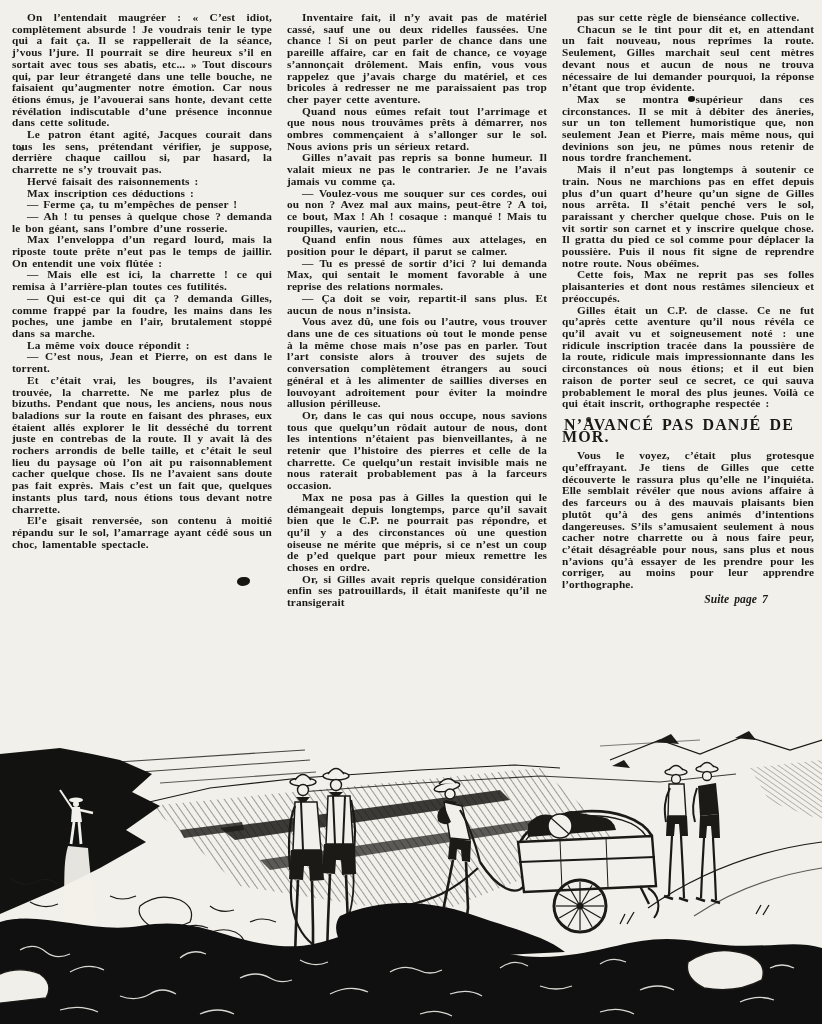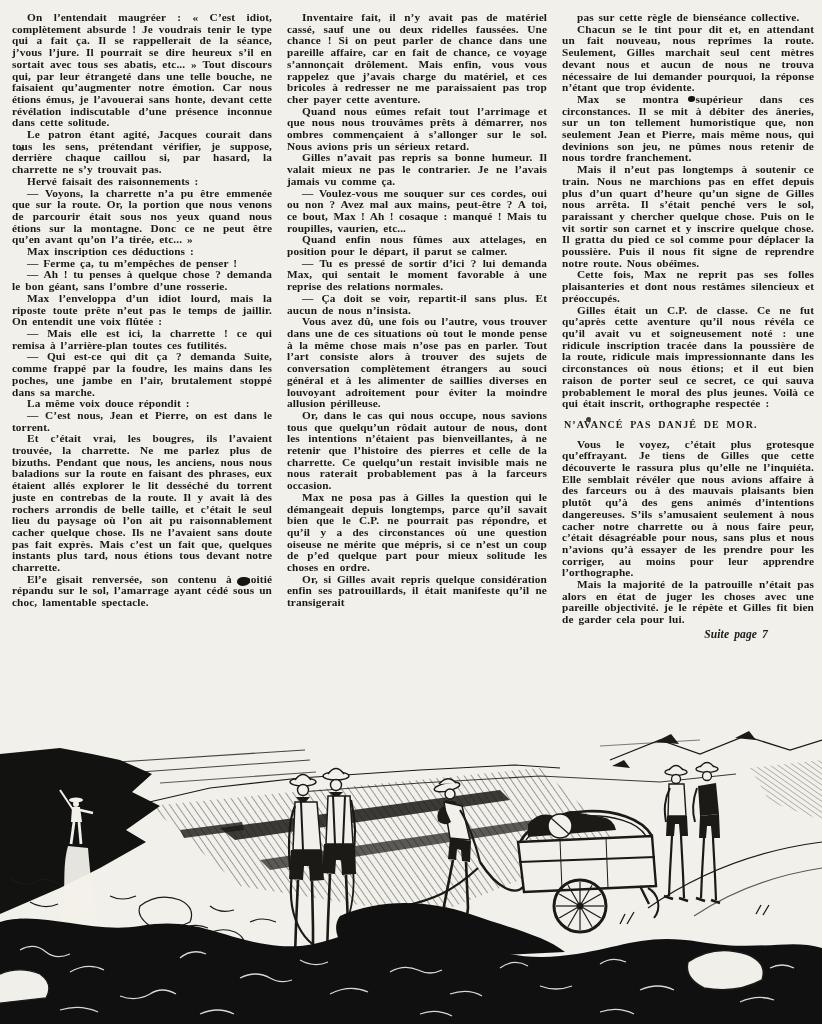--- a/index.html
+++ b/index.html
@@ -14,21 +14,21 @@
     display:flex; gap:15px;
   }
   .col { width:260px; flex:0 0 260px; }
   .col.c3 { width:252px; flex:0 0 252px; }
   .col p.para {
     margin:0; text-align:justify; text-indent:15px;
     font-size:11.3px; line-height:11.7px; font-weight:700;
     word-spacing:2px; letter-spacing:0.1px;
   }
   .col p.para.heading {
-    text-align:left; text-indent:2px; font-size:10px;
+    text-align:left; text-indent:2px; font-size:16px;
     letter-spacing:1.1px; word-spacing:3px; margin:9px 0 8px 0;
   }
   .col p.para.continuation {
     text-align:right; font-style:italic; font-size:11.6px;
     padding-right:46px; margin-top:3px; text-indent:0;
   }
   .illustration { position:absolute; left:0; bottom:0; width:822px; height:314px; }
   .ink-blot { position:absolute; background:#16150f; border-radius:50% 40% 55% 45%; }
   .blot-a { left:237px; top:577px; width:13px; height:9px; }
   .blot-b { left:688px; top:96px;  width:7px;  height:6px; }
@@ -38,55 +38,53 @@
 </head>
 <body>
 
 <div class="page">
 
   <div class="columns">
     <div class="col c1">
         <p class="para normal">On l’entendait maugréer : « C’est idiot, complètement absurde ! Je voudrais tenir le type qui a fait ça. Il se rappellerait de la séance, j’vous l’jure. Il pourrait se dire heureux s’il en sortait avec tous ses abatis, etc... » Tout discours qui, par leur étrangeté dans une telle bouche, ne faisaient qu’augmenter notre émotion. Car nous étions émus, je l’avouerai sans honte, devant cette révélation indiscutable d’une présence inconnue dans cette solitude.</p>
         <p class="para normal">Le patron étant agité, Jacques courait dans tous les sens, prétendant vérifier, je suppose, derrière chaque caillou si, par hasard, la charrette ne s’y trouvait pas.</p>
         <p class="para normal">Hervé faisait des raisonnements :</p>
-        <p class="para normal">— Voyons, la charrette n’a pu être emmenée que sur la route. Or, la portion que nous venons de parcourir était sous nos yeux quand nous étions sur la montagne. Donc ce ne peut être qu’en avant qu’on l’a tirée, etc... »</p>
         <p class="para normal">Max inscription ces déductions :</p>
         <p class="para normal">— Ferme ça, tu m’empêches de penser !</p>
         <p class="para normal">— Ah ! tu penses à quelque chose ? demanda le bon géant, sans l’ombre d’une rosserie.</p>
-        <p class="para normal">Max l’enveloppa d’un idiot lourd, mais la riposte toute prête n’eut pas le temps de jaillir. On entendit une voix flûtée :</p>
+        <p class="para normal">Max l’enveloppa d’un regard lourd, mais la riposte toute prête n’eut pas le temps de jaillir. On entendit une voix flûtée :</p>
         <p class="para normal">— Mais elle est ici, la charrette ! ce qui remisa à l’arrière-plan toutes ces futilités.</p>
-        <p class="para normal">— Qui est-ce qui dit ça ? demanda Suite, comme frappé par la foudre, les mains dans les poches, une jambe en l’air, brutalement stoppé dans sa marche.</p>
+        <p class="para normal">— Qui est-ce qui dit ça ? demanda Gilles, comme frappé par la foudre, les mains dans les poches, une jambe en l’air, brutalement stoppé dans sa marche.</p>
         <p class="para normal">La même voix douce répondit :</p>
         <p class="para normal">— C’est nous, Jean et Pierre, on est dans le torrent.</p>
         <p class="para normal">Et c’était vrai, les bougres, ils l’avaient trouvée, la charrette. Ne me parlez plus de bizuths. Pendant que nous, les anciens, nous nous baladions sur la route en faisant des phrases, eux étaient allés explorer le lit desséché du torrent juste en contrebas de la route. Il y avait là des rochers arrondis de belle taille, et c’était le seul lieu du paysage où l’on ait pu raisonnablement cacher quelque chose. Ils ne l’avaient sans doute pas fait exprès. Mais c’est un fait que, quelques instants plus tard, nous étions tous devant notre charrette.</p>
         <p class="para normal">El’e gisait renversée, son contenu à moitié répandu sur le sol, l’amarrage ayant cédé sous un choc, lamentable spectacle.</p>
       </div>
     <div class="col c2">
         <p class="para normal">Inventaire fait, il n’y avait pas de matériel cassé, sauf une ou deux ridelles faussées. Une chance ! Si on peut parler de chance dans une pareille affaire, car en fait de chance, ce voyage s’annonçait drôlement. Mais enfin, vous vous rappelez que j’avais charge du matériel, et ces bricoles à redresser ne me paraissaient pas trop cher payer cette aventure.</p>
         <p class="para normal">Quand nous eûmes refait tout l’arrimage et que nous nous trouvâmes prêts à démarrer, nos ombres commençaient à s’allonger sur le sol. Nous avions pris un sérieux retard.</p>
         <p class="para normal">Gilles n’avait pas repris sa bonne humeur. Il valait mieux ne pas le contrarier. Je ne l’avais jamais vu comme ça.</p>
         <p class="para normal">— Voulez-vous me souquer sur ces cordes, oui ou non ? Avez mal aux mains, peut-être ? A toi, ce bout, Max ! Ah ! cosaque : manqué ! Mais tu roupilles, vaurien, etc...</p>
         <p class="para normal">Quand enfin nous fûmes aux attelages, en position pour le départ, il parut se calmer.</p>
         <p class="para normal">— Tu es pressé de sortir d’ici ? lui demanda Max, qui sentait le moment favorable à une reprise des relations normales.</p>
         <p class="para normal">— Ça doit se voir, repartit-il sans plus. Et aucun de nous n’insista.</p>
         <p class="para normal">Vous avez dû, une fois ou l’autre, vous trouver dans une de ces situations où tout le monde pense à la même chose mais n’ose pas en parler. Tout l’art consiste alors à trouver des sujets de conversation complètement étrangers au souci général et à les alimenter de saillies diverses en louvoyant adroitement pour éviter la moindre allusion périlleuse.</p>
         <p class="para normal">Or, dans le cas qui nous occupe, nous savions tous que quelqu’un rôdait autour de nous, dont les intentions n’étaient pas bienveillantes, à ne retenir que l’histoire des pierres et celle de la charrette. Ce quelqu’un restait invisible mais ne nous raterait probablement pas à la farceurs occasion.</p>
-        <p class="para normal">Max ne posa pas à Gilles la question qui le démangeait depuis longtemps, parce qu’il savait bien que le C.P. ne pourrait pas répondre, et qu’il y a des circonstances où une question oiseuse ne mérite que mépris, si ce n’est un coup de p’ed quelque part pour mieux solitude les choses en ordre.</p>
+        <p class="para normal">Max ne posa pas à Gilles la question qui le démangeait depuis longtemps, parce qu’il savait bien que le C.P. ne pourrait pas répondre, et qu’il y a des circonstances où une question oiseuse ne mérite que mépris, si ce n’est un coup de p’ed quelque part pour mieux remettre les choses en ordre.</p>
         <p class="para normal">Or, si Gilles avait repris quelque considération enfin ses patrouillards, il était manifeste qu’il ne transigerait</p>
       </div>
     <div class="col c3">
         <p class="para normal">pas sur cette règle de bienséance collective.</p>
         <p class="para normal">Chacun se le tint pour dit et, en attendant un fait nouveau, nous reprîmes la route. Seulement, Gilles marchait seul cent mètres devant nous et aucun de nous ne trouva nécessaire de lui demander pourquoi, la réponse n’étant que trop évidente.</p>
         <p class="para normal">Max se montra supérieur dans ces circonstances. Il se mit à débiter des âneries, sur un ton tellement humoristique que, non seulement Jean et Pierre, mais même nous, qui devinions son jeu, ne pûmes nous retenir de nous tordre franchement.</p>
         <p class="para normal">Mais il n’eut pas longtemps à soutenir ce train. Nous ne marchions pas en effet depuis plus d’un quart d’heure qu’un signe de Gilles nous arrêta. Il s’était penché vers le sol, paraissant y chercher quelque chose. Puis on le vit sortir son carnet et y inscrire quelque chose. Il gratta du pied ce sol comme pour déplacer la poussière. Puis il nous fit signe de reprendre notre route. Nous obéîmes.</p>
         <p class="para normal">Cette fois, Max ne reprit pas ses folles plaisanteries et dont nous restâmes silencieux et préoccupés.</p>
         <p class="para normal">Gilles était un C.P. de classe. Ce ne fut qu’après cette aventure qu’il nous révéla ce qu’il avait vu et soigneusement noté : une ridicule inscription tracée dans la poussière de la route, ridicule mais impressionnante dans les circonstances où nous étions; et il eut bien raison de porter seul ce secret, ce qui sauva probablement le moral des plus jeunes. Voilà ce qui était inscrit, orthographe respectée :</p>
         <p class="para heading">N’AVANCÉ PAS DANJÉ DE MOR.</p>
         <p class="para normal">Vous le voyez, c’était plus grotesque qu’effrayant. Je tiens de Gilles que cette découverte le rassura plus qu’elle ne l’inquiéta. Elle semblait révéler que nous avions affaire à des farceurs ou à des mauvais plaisants bien plutôt qu’à des gens animés d’intentions dangereuses. S’ils s’amusaient seulement à nous cacher notre charrette ou à nous faire peur, c’était désagréable pour nous, sans plus et nous n’avions qu’à essayer de les prendre pour les corriger, au moins pour leur apprendre l’orthographe.</p>
-        <p class="para normal">Mais la majorité de la patrouille n’était pas alors en état de juger les choses avec une pareille objectivité. je le répète et Gilles fit bien de garder cela pour lui.</p>
         <p class="para continuation">Suite page 7</p>
       </div>
   </div>
 
   <span class="ink-blot blot-a"></span>
   <span class="ink-blot blot-b"></span>
   <span class="ink-blot blot-c"></span>
   <span class="ink-blot blot-d"></span>
 
   <svg class="illustration" viewBox="0 0 822 314" xmlns="http://www.w3.org/2000/svg" role="img" aria-label="Pen-and-ink drawing: scout patrol hauling a two-wheeled trek cart along a rocky mountain road; a lone scout with a staff stands on a dark ridge at left; rocky scrub fills the foreground.">

